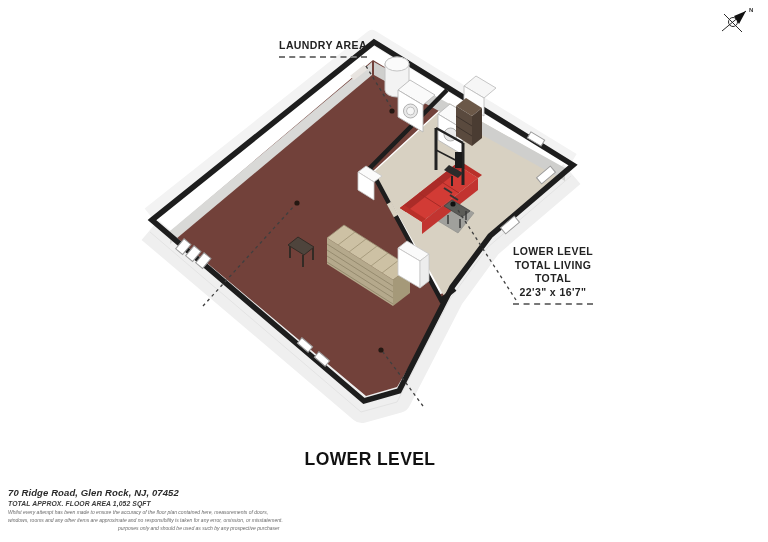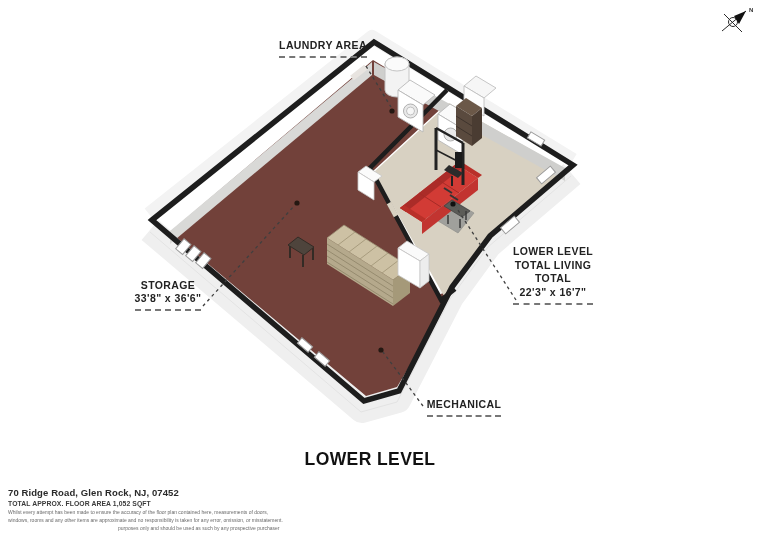--- a/index.html
+++ b/index.html
@@ -8,21 +8,21 @@
   .plan-svg{position:absolute;left:0;top:0;}
   .plan-label{position:absolute;text-align:center;color:#222;
               font-weight:bold;font-size:10.5px;line-height:13px;letter-spacing:.4px;}
   .plan-label .u{display:inline-block;border-bottom:2px dashed #777;padding-bottom:4px;}
   .label-laundry{left:258px;top:39px;width:130px;}
   .label-storage{left:103px;top:279px;width:130px;}
   .label-living{left:487px;top:245px;width:132px;line-height:13.5px;}
   .label-mechanical{left:399px;top:398px;width:130px;}
   .plan-title{position:absolute;left:270px;top:449px;width:200px;text-align:center;
               color:#111;font-weight:bold;font-size:17.5px;letter-spacing:.4px;}
-  .footer{position:absolute;left:8px;top:487px;width:420px;color:#333;}
+  .footer{position:absolute;left:8px;top:487px;width:420px;color:#333;font-style:italic;}
   .footer .addr{font-size:9.5px;font-weight:600;color:#2a2a2a;letter-spacing:.1px;}
   .footer .area{font-size:6.8px;font-weight:600;color:#3a3a3a;margin-top:2px;letter-spacing:.1px;}
   .footer .disc{font-size:5px;line-height:6px;color:#6a6a6a;margin-top:2px;}
   .footer .disc3{padding-left:110px;}
   .watermark{position:absolute;left:2px;top:505px;font-size:25px;font-weight:400;
              color:#1e1e1e;letter-spacing:.5px;}
 </style>
 </head>
 <body>
 
@@ -183,39 +183,30 @@
       <circle cx="0" cy="0" r="4.5" fill="none" stroke="#2a2a2a" stroke-width="1"></circle>
       <polygon points="13,-11 1,-6 6,2" fill="#111111"></polygon>
       <text x="16" y="-10" font-size="6" font-weight="bold" fill="#333333" font-family="Liberation Sans, sans-serif">N</text>
     </g>
   </svg>
 
   <div class="plan-label label-laundry">
     <span class="u">LAUNDRY AREA</span>
   </div>
 
-  <div class="plan-label label-storage">
-    <span class="u">
-      <div>STORAGE</div>
-      <div>33'8" x 36'6"</div>
-    </span>
-  </div>
 
   <div class="plan-label label-living">
     <span class="u">
       <div>LOWER LEVEL</div>
       <div>TOTAL LIVING</div>
       <div>TOTAL</div>
       <div>22'3" x 16'7"</div>
     </span>
   </div>
 
-  <div class="plan-label label-mechanical">
-    <span class="u">MECHANICAL</span>
-  </div>
 
   <div class="plan-title">LOWER LEVEL</div>
 
   <div class="footer">
     <div class="addr">70 Ridge Road, Glen Rock, NJ, 07452</div>
     <div class="area">TOTAL APPROX. FLOOR AREA 1,052 SQFT</div>
     <div class="disc">Whilst every attempt has been made to ensure the accuracy of the floor plan contained here, measurements of doors,</div>
     <div class="disc">windows, rooms and any other items are approximate and no responsibility is taken for any error, omission, or misstatement.</div>
     <div class="disc disc3">purposes only and should be used as such by any prospective purchaser</div>
   </div>

